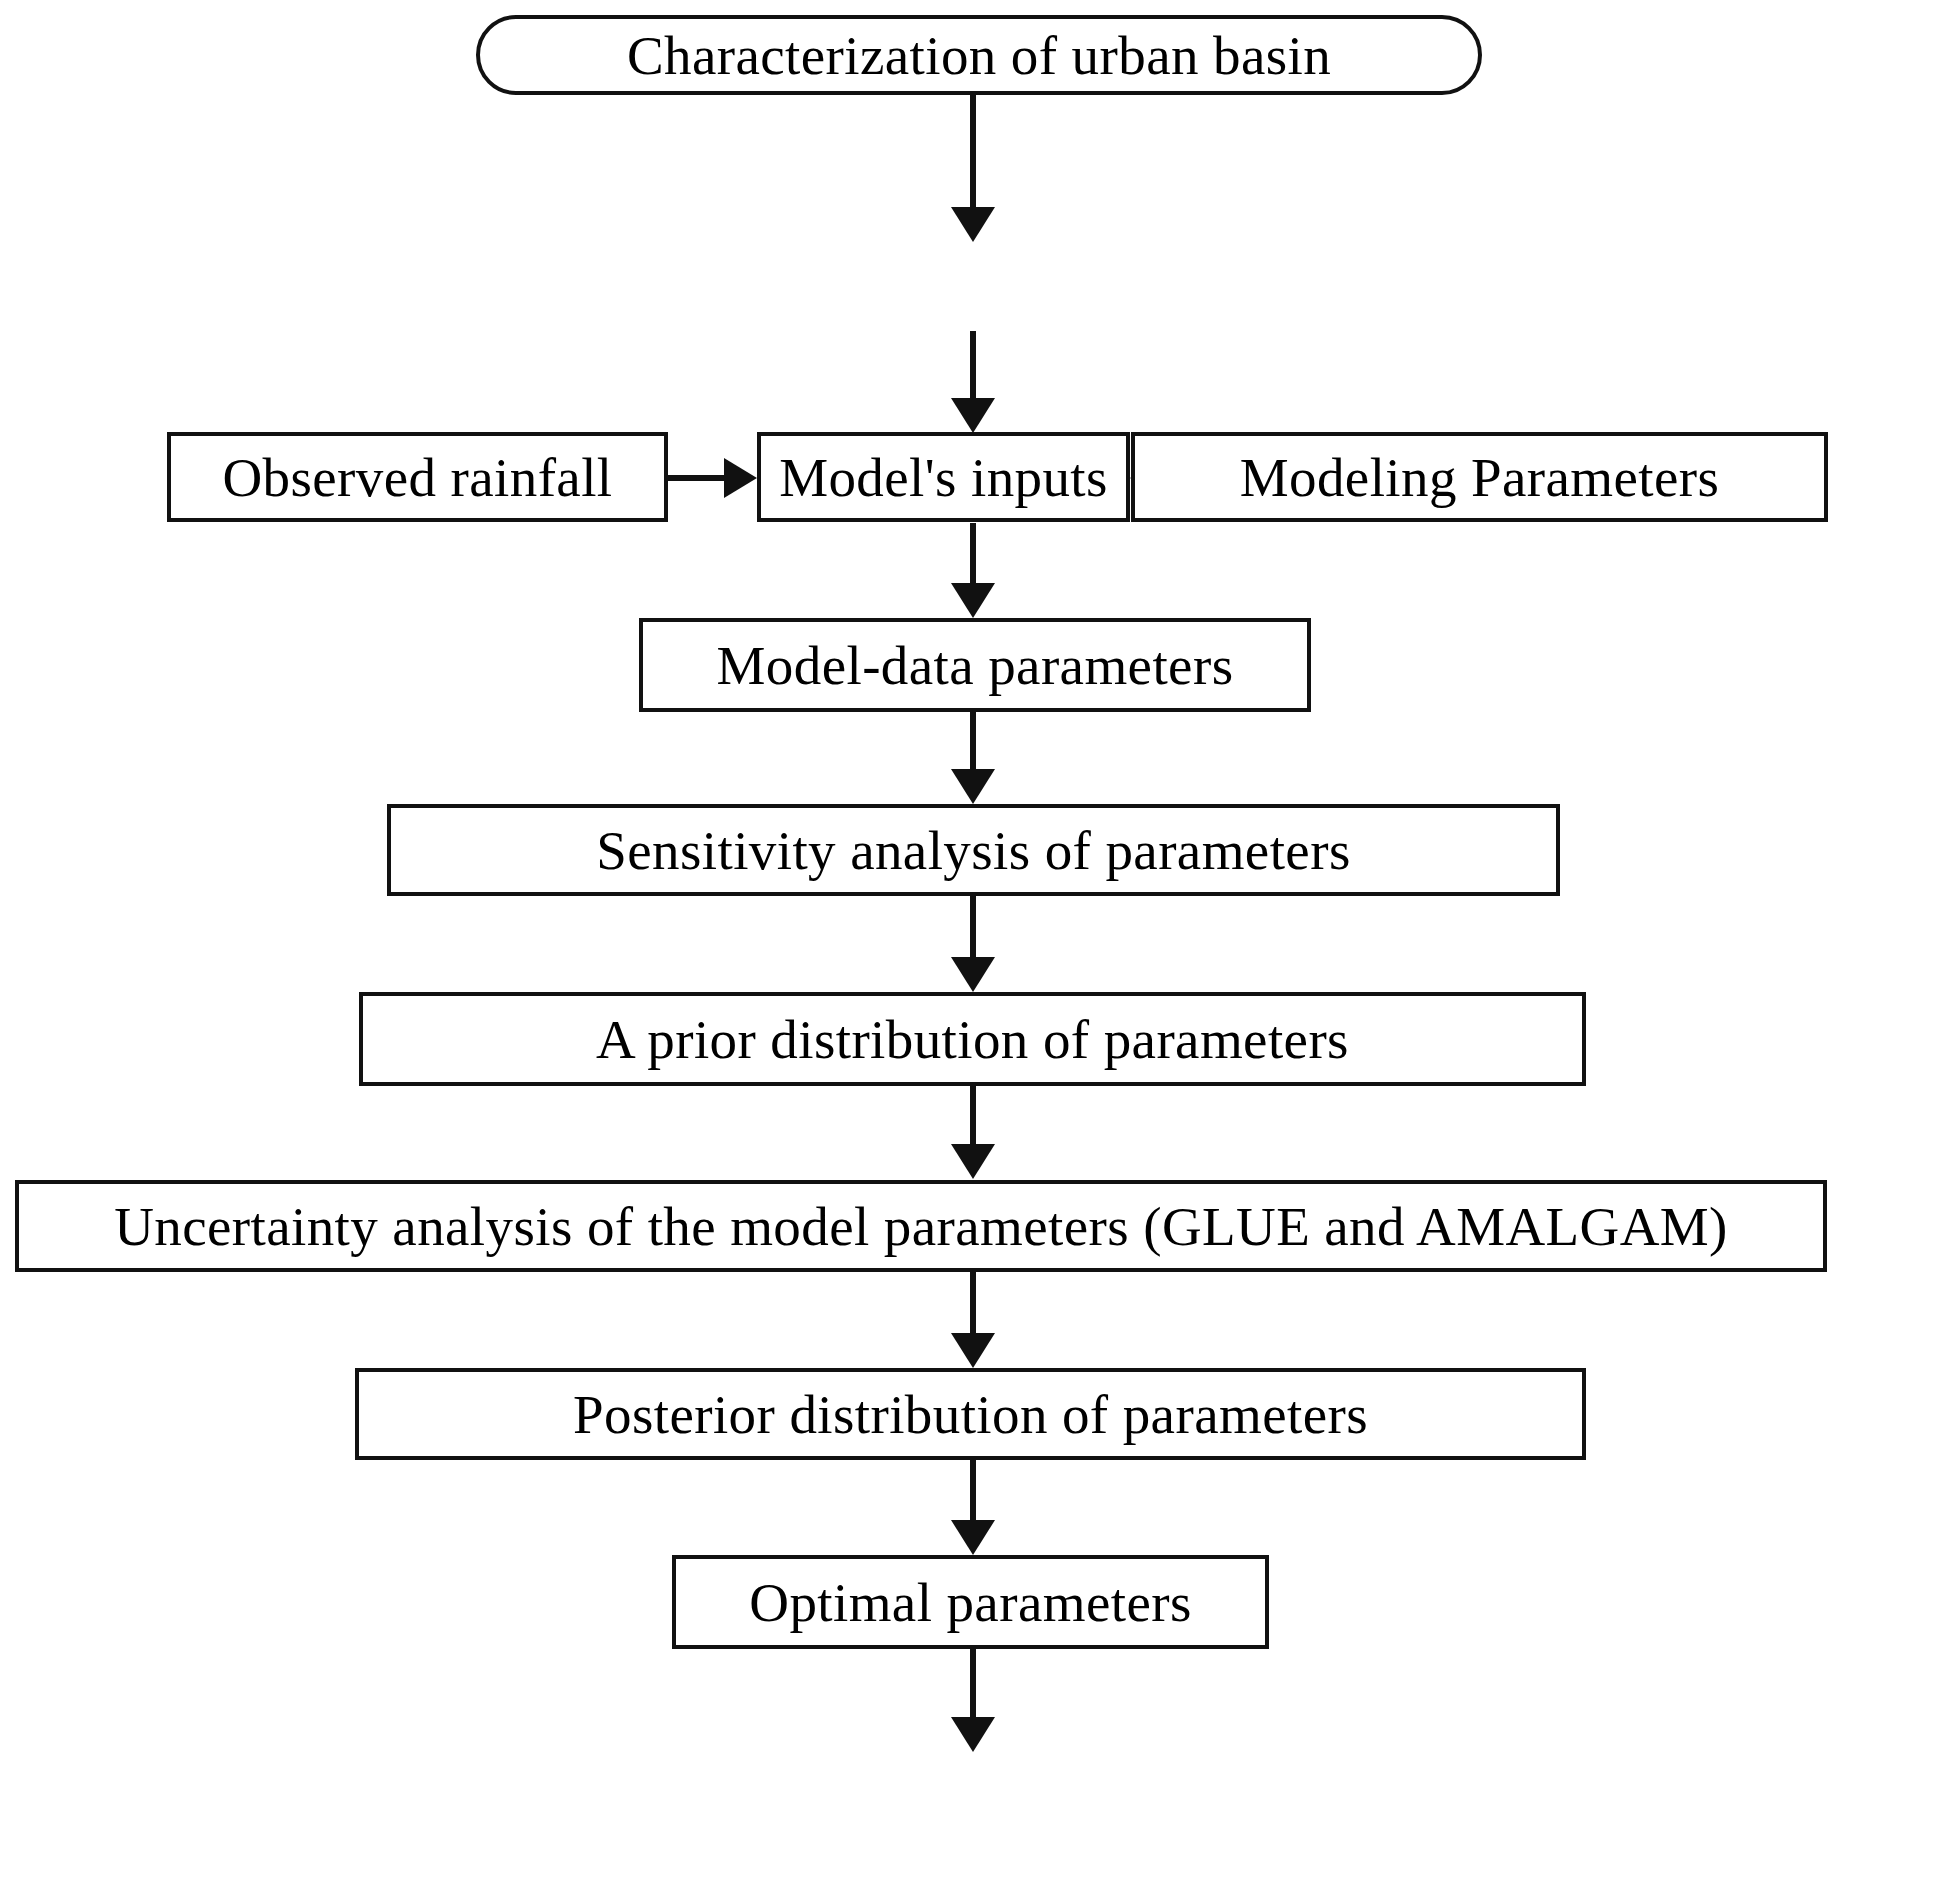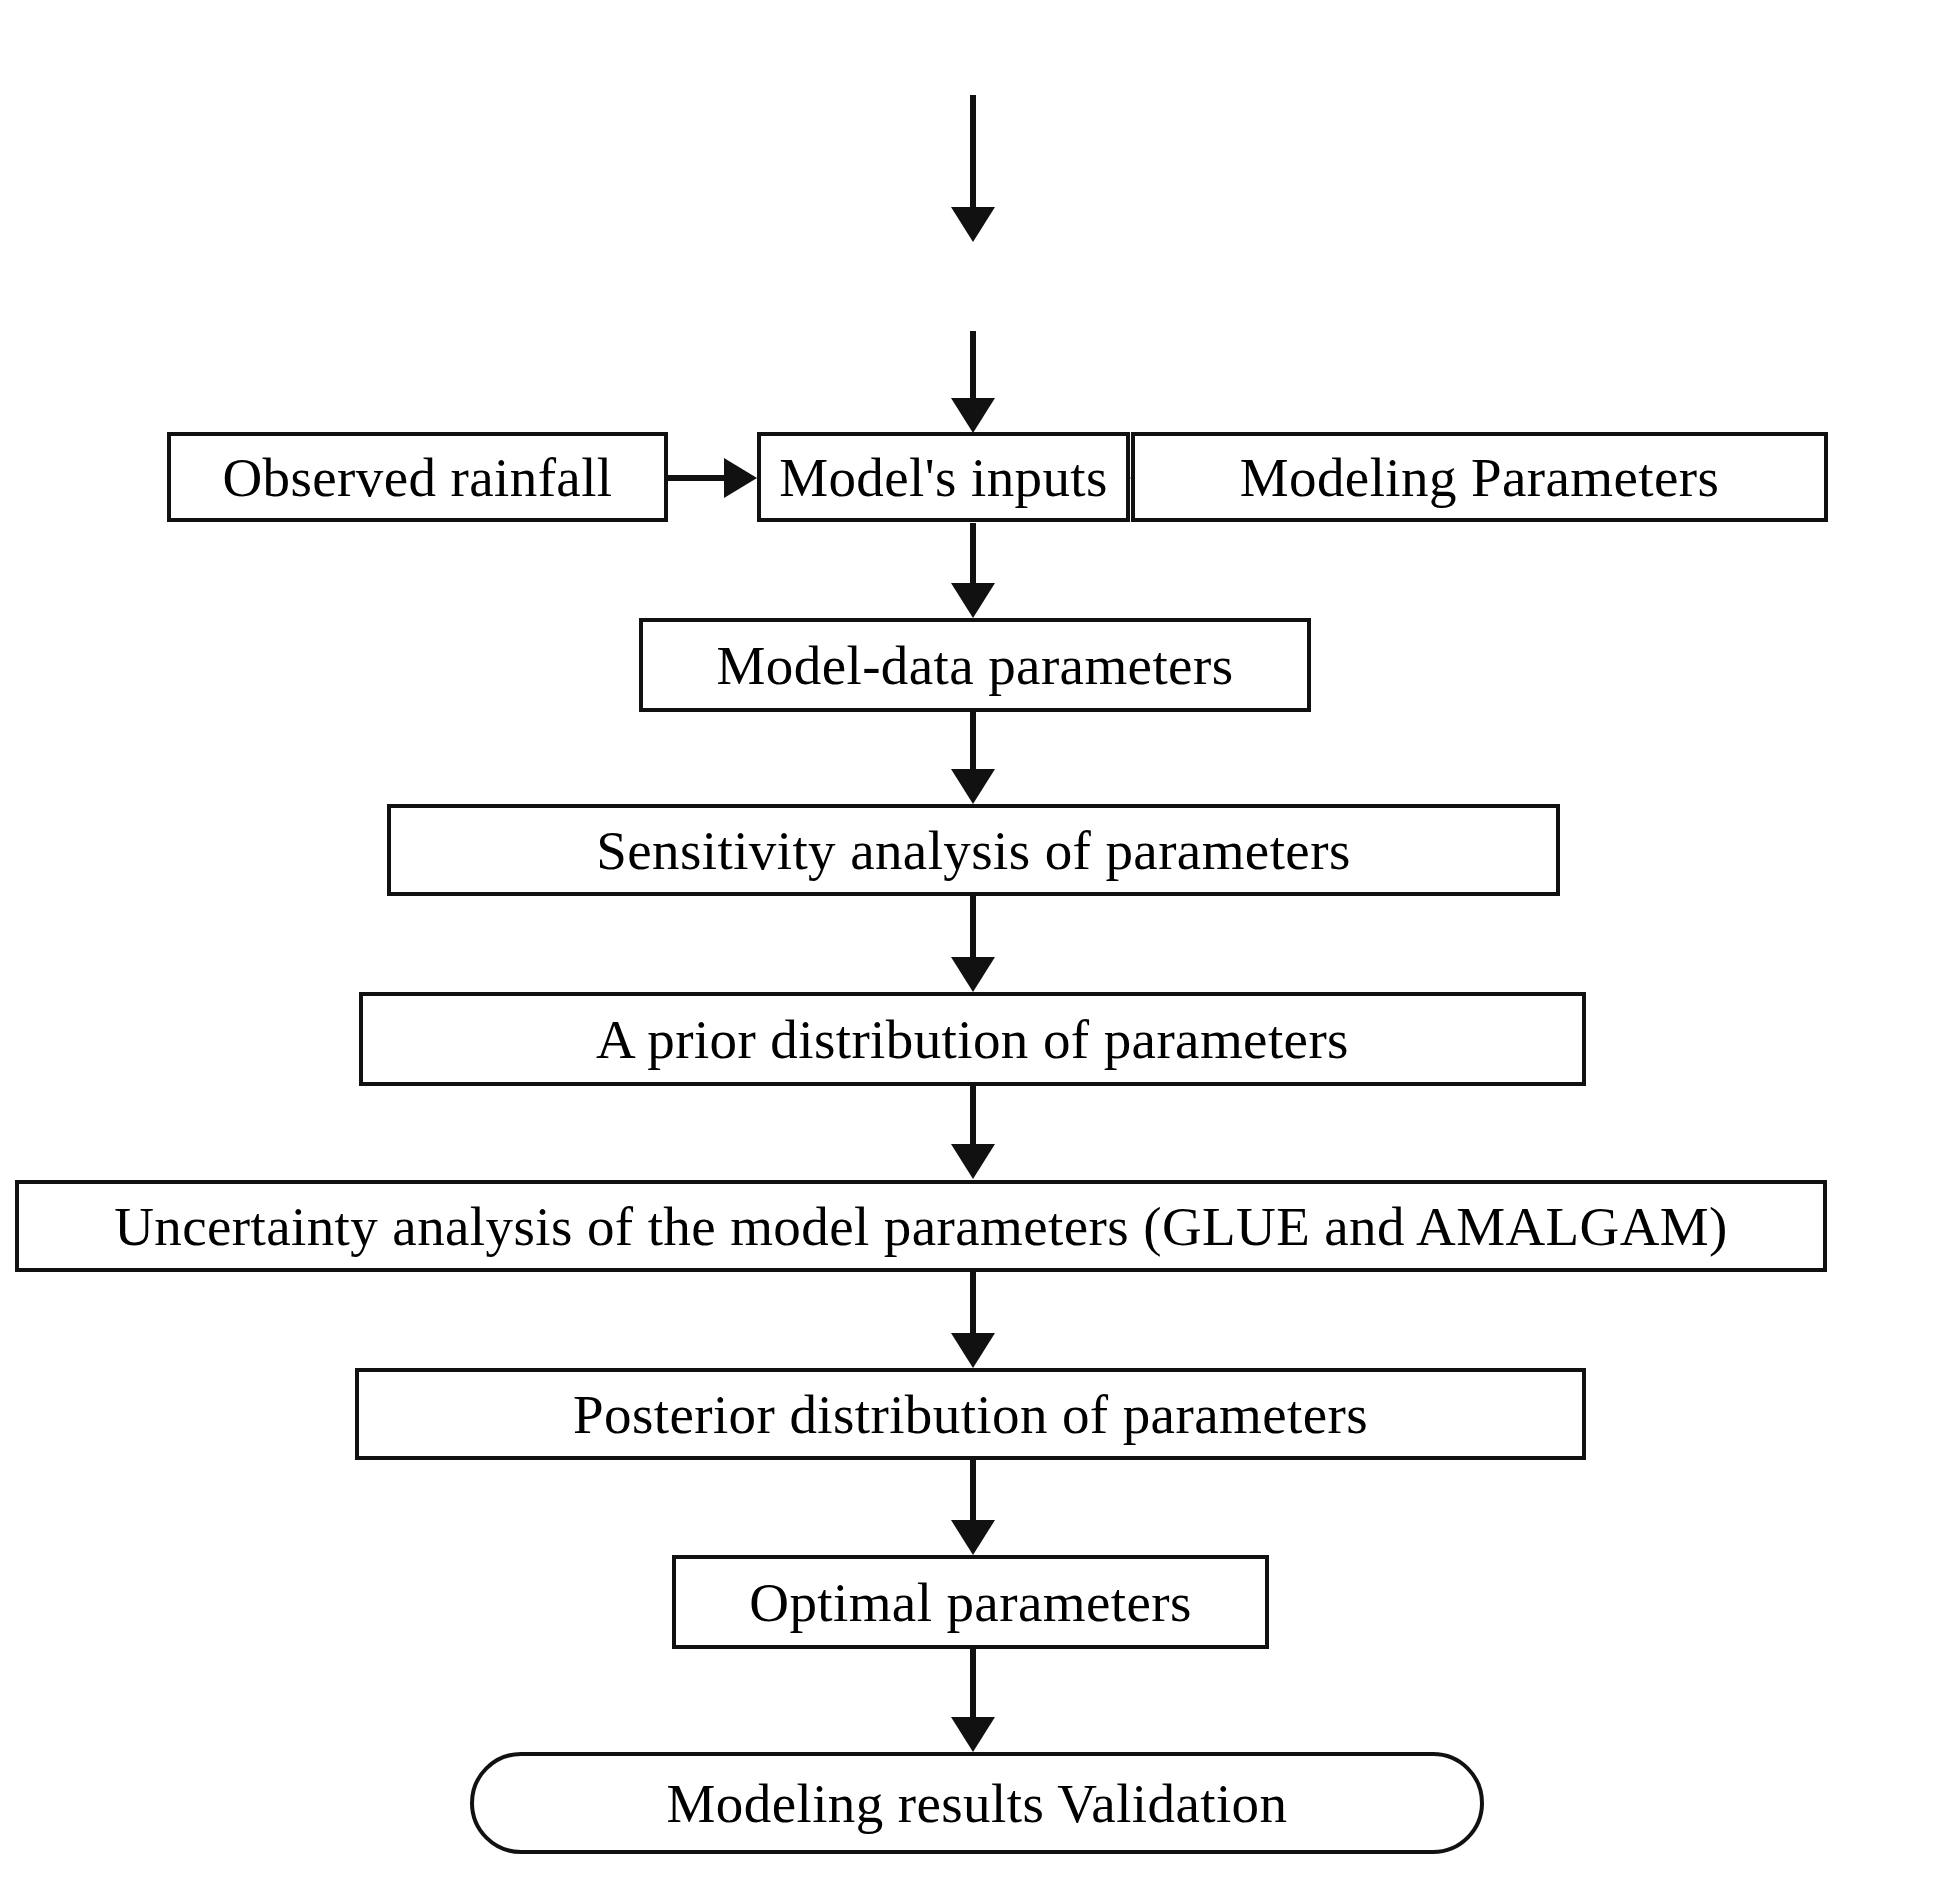--- a/index.html
+++ b/index.html
@@ -147,20 +147,23 @@
   <div class="arrow-h" style="left:668px; top:478px; width:89px;">
     <div class="shaft" style="width:56px;"></div>
     <div class="head right" style="left:56px;"></div>
   </div>
 
   <div class="arrow-h" style="left:1130px; top:478px; width:84px;">
     <div class="shaft" style="left:33px; width:51px;"></div>
     <div class="head left" style="left:0px;"></div>
   </div>
 
+  <div class="node terminator" style="left:476px; top:15px; width:1006px; height:80px;">
+    <span class="label">Characterization of urban basin</span>
+  </div>
 
 
   <div class="node" style="left:167px; top:432px; width:501px; height:90px;">
     <span class="label">Observed rainfall</span>
   </div>
 
   <div class="node" style="left:757px; top:432px; width:373px; height:90px;">
     <span class="label">Model's inputs</span>
   </div>
 
@@ -185,18 +188,15 @@
   </div>
 
   <div class="node" style="left:355px; top:1368px; width:1231px; height:92px;text-align:right;">
     <span class="label">Posterior distribution of parameters</span>
   </div>
 
   <div class="node" style="left:672px; top:1555px; width:597px; height:94px;">
     <span class="label">Optimal parameters</span>
   </div>
 
-  <div class="node terminator" style="left:470px; top:1752px; width:1014px; height:102px;">
-    <span class="label">Modeling results Validation</span>
-  </div>
 
 </div>
 
 
 </body></html>

